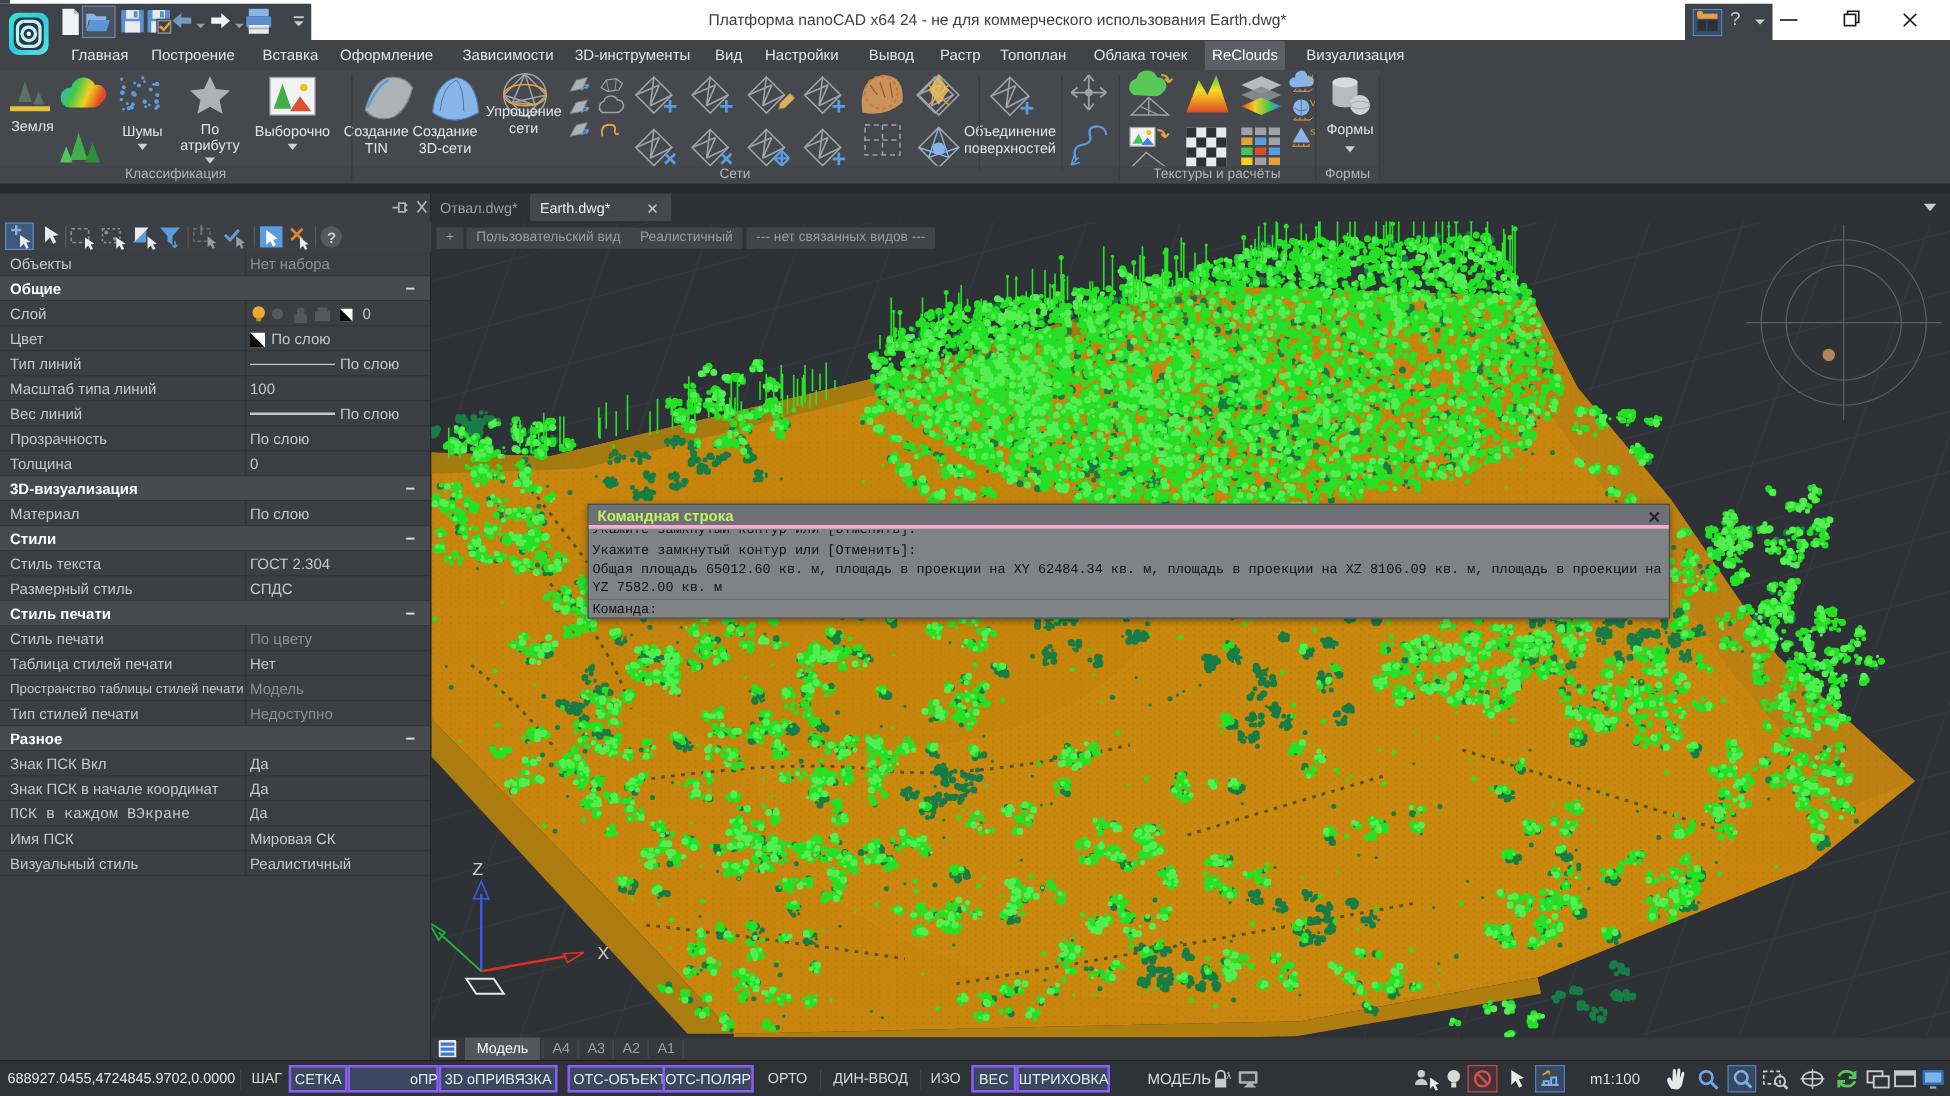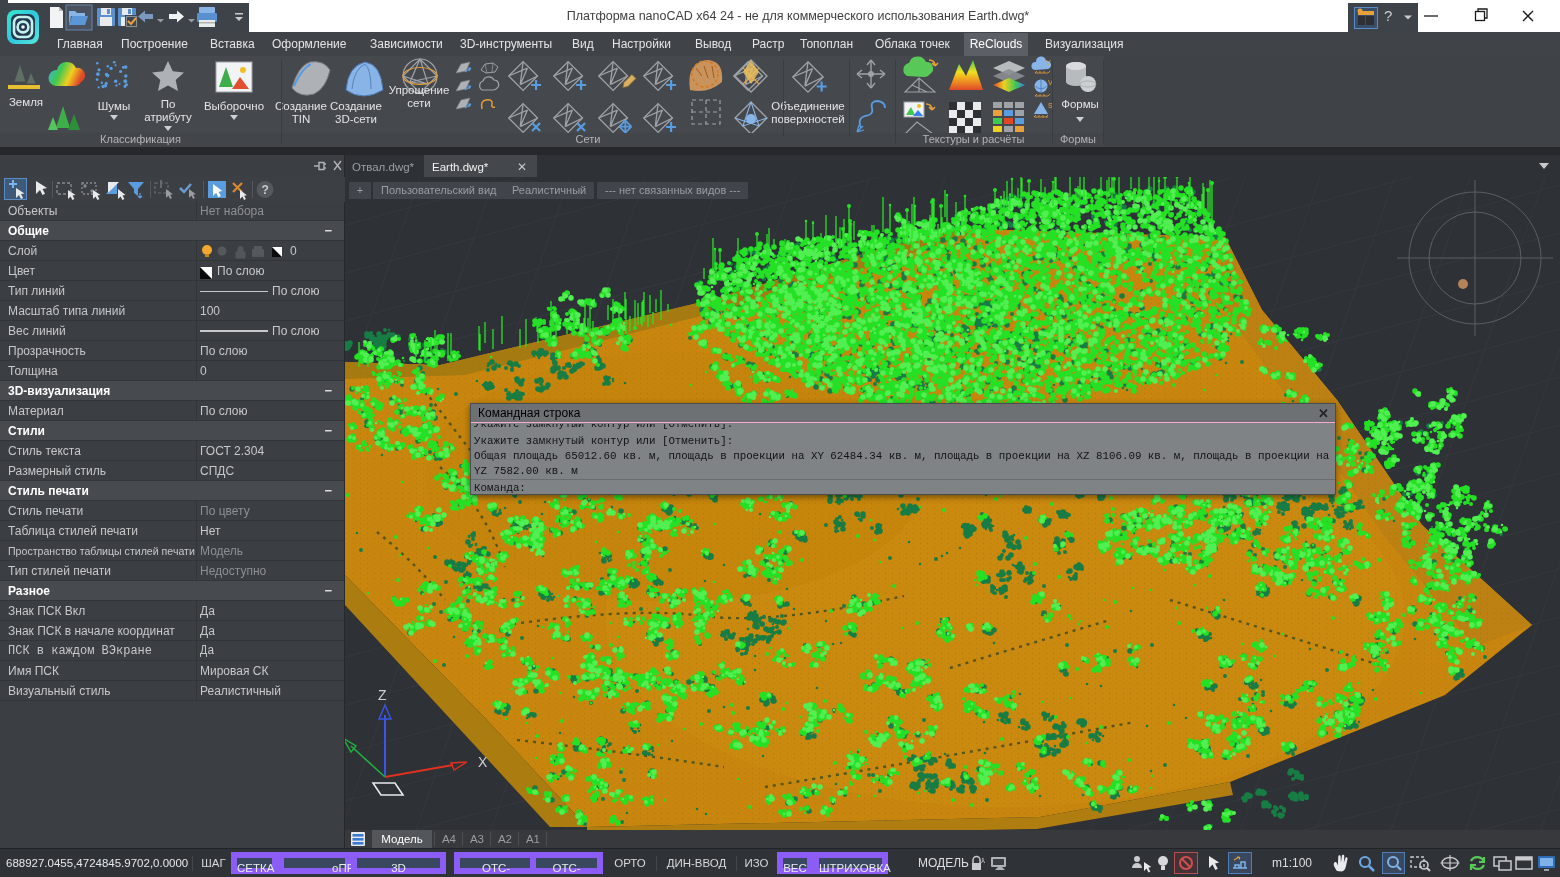--- a/index.html
+++ b/index.html
@@ -45,27 +45,27 @@
   #viewport{left:345px;top:177px;width:1215px;height:653px;background:#2e3135;overflow:hidden;}
   .vbtn{top:5px;height:17px;background:#41454b;color:#999da2;font-size:11px;line-height:17px;
     padding:0 8px;border-radius:1px;}
   
   #laytabs{left:345px;top:830px;width:1215px;height:18px;background:#37393d;}
   .ltab{top:0;height:18px;line-height:18px;font-size:11.5px;color:#9a9da1;text-align:center;}
   .ltab.active{background:#53565b;color:#ffffff;}
   
   #statusbar{left:0;top:848px;width:1560px;height:29px;background:#2f3236;border-top:1px solid #202328;}
   .sbtn{top:3px;height:22px;line-height:22px;font-size:11.5px;color:#d6d8da;text-align:center;}
-  .sbtn.on{background:#39485e;border:6px solid #8b5cf6;color:#e8ecf0;line-height:20px;}
+  .sbtn.on{background:#39485e;border:2px solid #8b5cf6;color:#e8ecf0;line-height:20px;}
   .ssep{top:7px;width:1px;height:15px;background:#43464a;}
   
   #cmdwin{left:470px;top:403px;width:866px;height:92px;background:#808386;border:1px solid #4a4d50;
     box-shadow:0 2px 6px rgba(0,0,0,.45);}
-  #cmdtitle{left:0;top:0;width:864px;height:19px;background:#6e7174;border-bottom:1px solid #f9a8d4;
-    color:#000000;font-size:12px;font-weight:normal;line-height:19px;padding-left:7px;}
+  #cmdtitle{left:0;top:0;width:864px;height:19px;background:#6e7174;border-bottom:3px solid #f9a8d4;
+    color:#bef264;font-size:12px;font-weight:bold;line-height:19px;padding-left:7px;}
   .cmdline{left:0;width:864px;color:#111214;font-family:"Liberation Mono",monospace;
     white-space:pre;line-height:15px;font-size:10.8px;}
 </style>
 </head>
 <body>
 <div id="app">
 
   <div class="abs" id="titlebar"></div>
   <div class="abs" id="title-text">Платформа nanoCAD x64 24 - не для коммерческого использования Earth.dwg*</div>
   <div class="abs" id="qat"></div>

